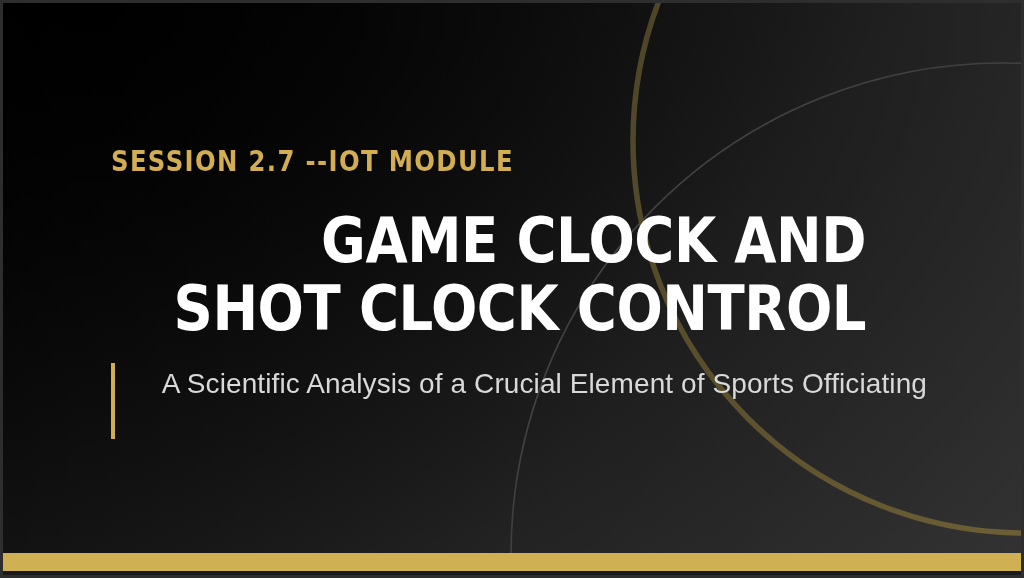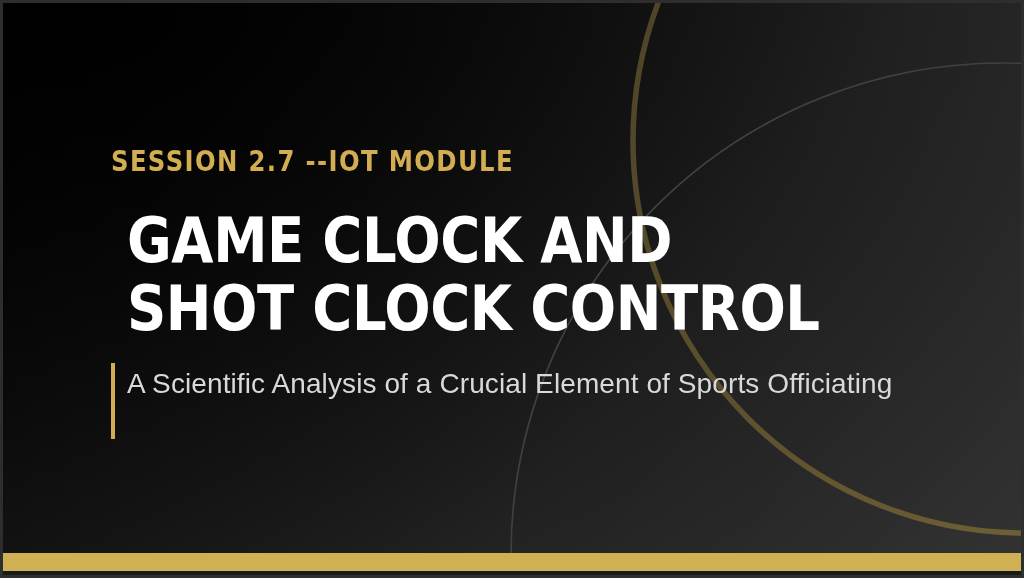--- a/index.html
+++ b/index.html
@@ -10,20 +10,21 @@
 
   #slide {
     position: relative;
     width: 1024px;
     height: 578px;
     overflow: hidden;
     background: #141414;
     font-family: "Liberation Sans", sans-serif;
     box-sizing: border-box;
     border: 3px solid #2e2e2e;
+    text-align: right;
   }
 
   
   .bg-gradient {
     position: absolute;
     inset: 0;
     background:
       radial-gradient(120% 150% at 8% 0%, #000000 0%, #090909 22%, #151515 48%, #1f1f1f 70%, #2c2c2c 100%);
   }
 
@@ -91,21 +92,21 @@
   }
 
   .subtitle-bar {
     width: 4px;
     min-height: 76px;
     background: #d2ad51;
     flex: 0 0 auto;
   }
 
   .subtitle-text {
-    margin-left: 12px;
+    margin-left: 22px;
     color: #d9d9d9;
     font-family: "Liberation Sans", sans-serif;
     font-size: 28px;
     font-weight: 400;
     line-height: 41px;
     width: 790px;
     letter-spacing: 0.1px;
   }
 
   

